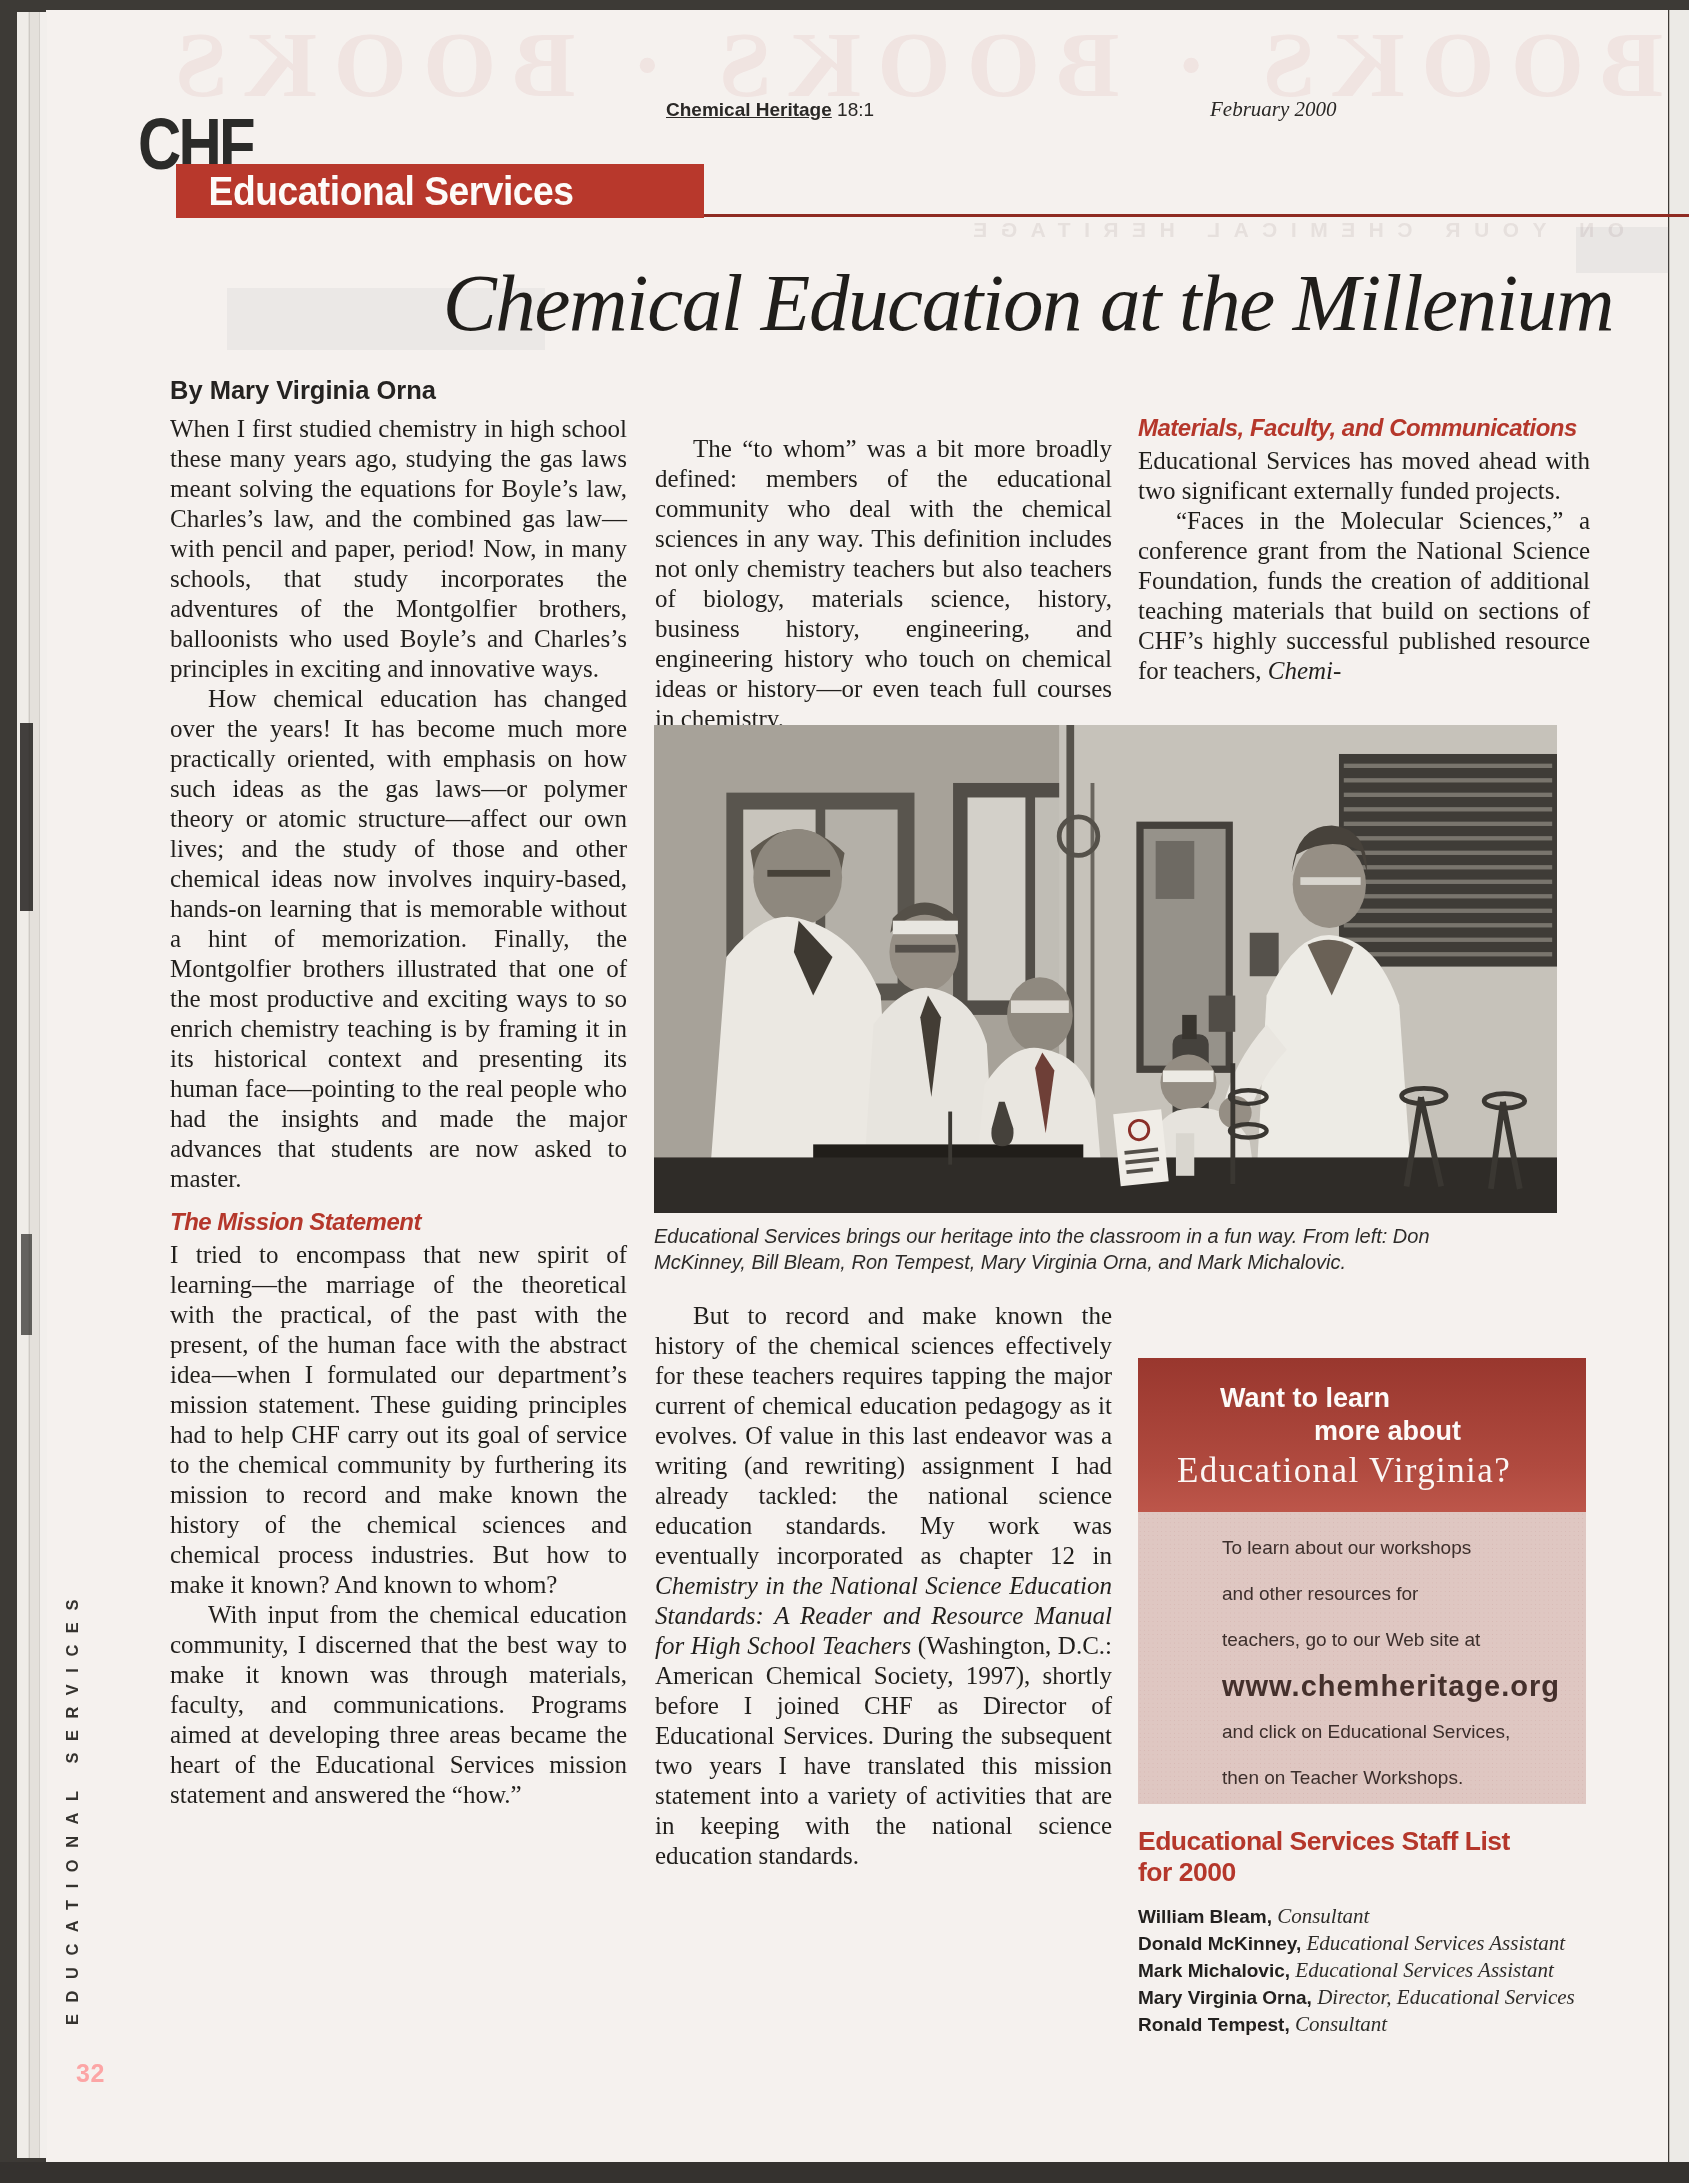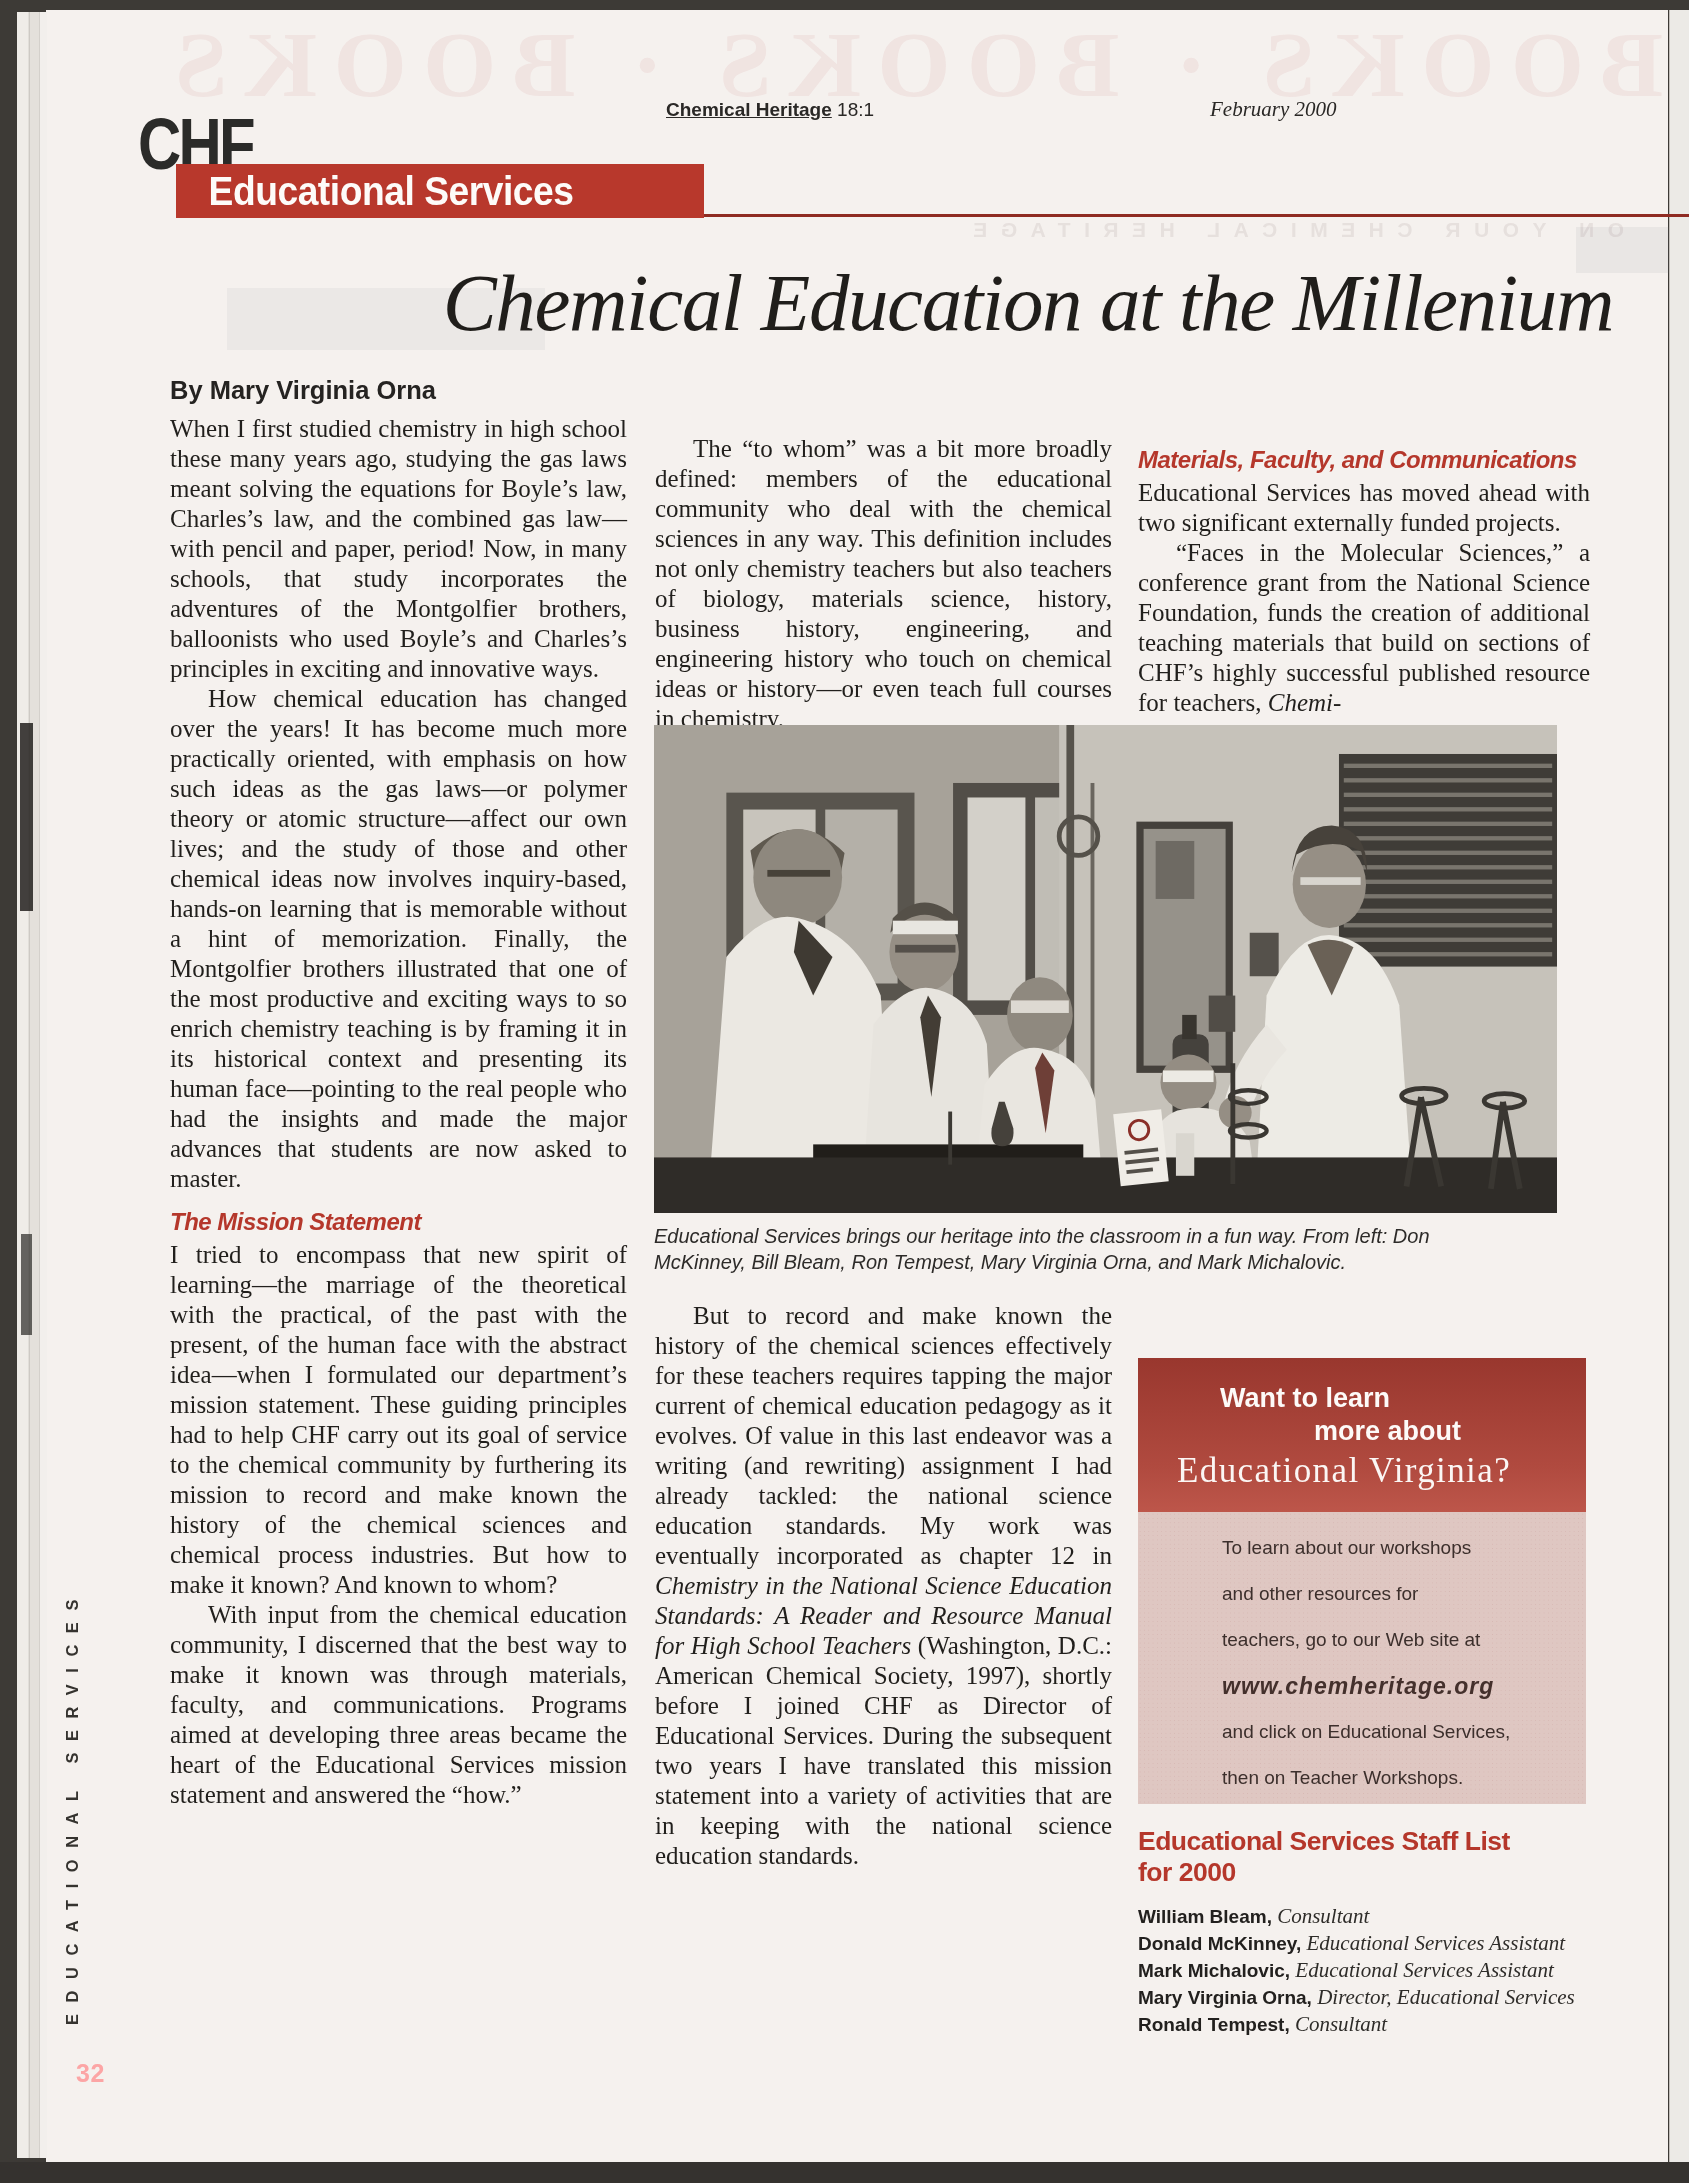--- a/index.html
+++ b/index.html
@@ -37,41 +37,41 @@
   .title{left:167px;top:259px;width:1446px;font:italic 400 81px/1.1 "Liberation Serif",serif;
          color:#201e1b;letter-spacing:-1.4px;white-space:nowrap;text-align:right;}
   .byline{left:170px;top:376px;font:700 25.5px "Liberation Sans",sans-serif;color:#252321;}
   
   .bodycol{font:25px/30px "Liberation Serif",serif;color:#211f1c;text-align:justify;}
   .bodycol p{margin:0;}
   .bodycol p.ind{text-indent:38px;}
   .col1{left:170px;top:414px;width:457px;}
   .col2a{left:655px;top:434px;width:457px;}
   .col2b{left:655px;top:1301px;width:457px;}
-  .col3a{left:1138px;top:414px;width:452px;margin-top:32px;}
+  .col3a{left:1138px;top:414px;width:452px;}
   .redhead{font:italic 700 24px/28px "Liberation Sans",sans-serif;color:#b5372b;letter-spacing:-0.5px;}
   .col1 .redhead{margin:13.5px 0 4.8px;}
   .col3a .redhead{margin:0 0 3.9px;text-align:left;}
   .ital{font-style:italic;}
   
   .photo{left:654px;top:725px;width:903px;height:488px;background:#9a968e;}
   .photo svg{display:block;width:100%;height:100%;}
   .caption{left:654px;top:1224px;width:834px;font:italic 400 20px/25.5px "Liberation Sans",sans-serif;
            color:#2d2b29;}
   
   .infobox{left:1138px;top:1358px;width:448px;height:446px;}
   .ib-top{width:100%;height:154px;background:linear-gradient(180deg,#99372e 0%,#b04a3f 70%,#bd564a 100%);}
   .ib-l1{padding:25px 4px 0 82px;font:700 27px/30px "Liberation Sans",sans-serif;color:#fdfaf8;}
   .ib-l2{padding:2.9px 0 0 176px;font:700 27px/30px "Liberation Sans",sans-serif;color:#fdfaf8;}
   .ib-l3{padding:4.8px 0 0 39px;font:400 35px/39px "Liberation Serif",serif;color:#fbf6f4;letter-spacing:1.4px;white-space:nowrap;}
   .ib-body{width:100%;height:292px;background:#dfc7c2;
            background-image:radial-gradient(rgba(155,75,70,.13) 0.7px,transparent 0.7px);background-size:4.3px 4.3px;}
   .ib-b{padding-left:84px;font:400 19px/46px "Liberation Sans",sans-serif;color:#3c2f2c;white-space:nowrap;}
   .ib-b.first{padding-top:12.5px;}
-  .ib-url{font-weight:700;font-size:23px;letter-spacing:1px;color:#44302c;font-style:italic;}
+  .ib-url{font-weight:700;font-size:29px;letter-spacing:1px;color:#44302c;}
   
   .staff{left:1138px;top:1826px;width:511px;}
   .staff-h{font:700 26.5px/31px "Liberation Sans",sans-serif;color:#b5372b;letter-spacing:-0.5px;}
   .staff-list{margin-top:14.5px;}
   .staff-entry{font:700 19px/27px "Liberation Sans",sans-serif;color:#22201e;white-space:nowrap;}
   .staff-role{font:italic 400 21px "Liberation Serif",serif;color:#2e2c29;}
   
   .vlabel{left:63px;top:1562px;height:463px;writing-mode:vertical-rl;transform:rotate(180deg);
           font:700 16.4px "Liberation Sans",sans-serif;letter-spacing:11.6px;color:#35332f;}
   .pagenum{left:76px;top:2059px;font:800 25px "Liberation Sans",sans-serif;color:#fca5a5;letter-spacing:0.5px;}

